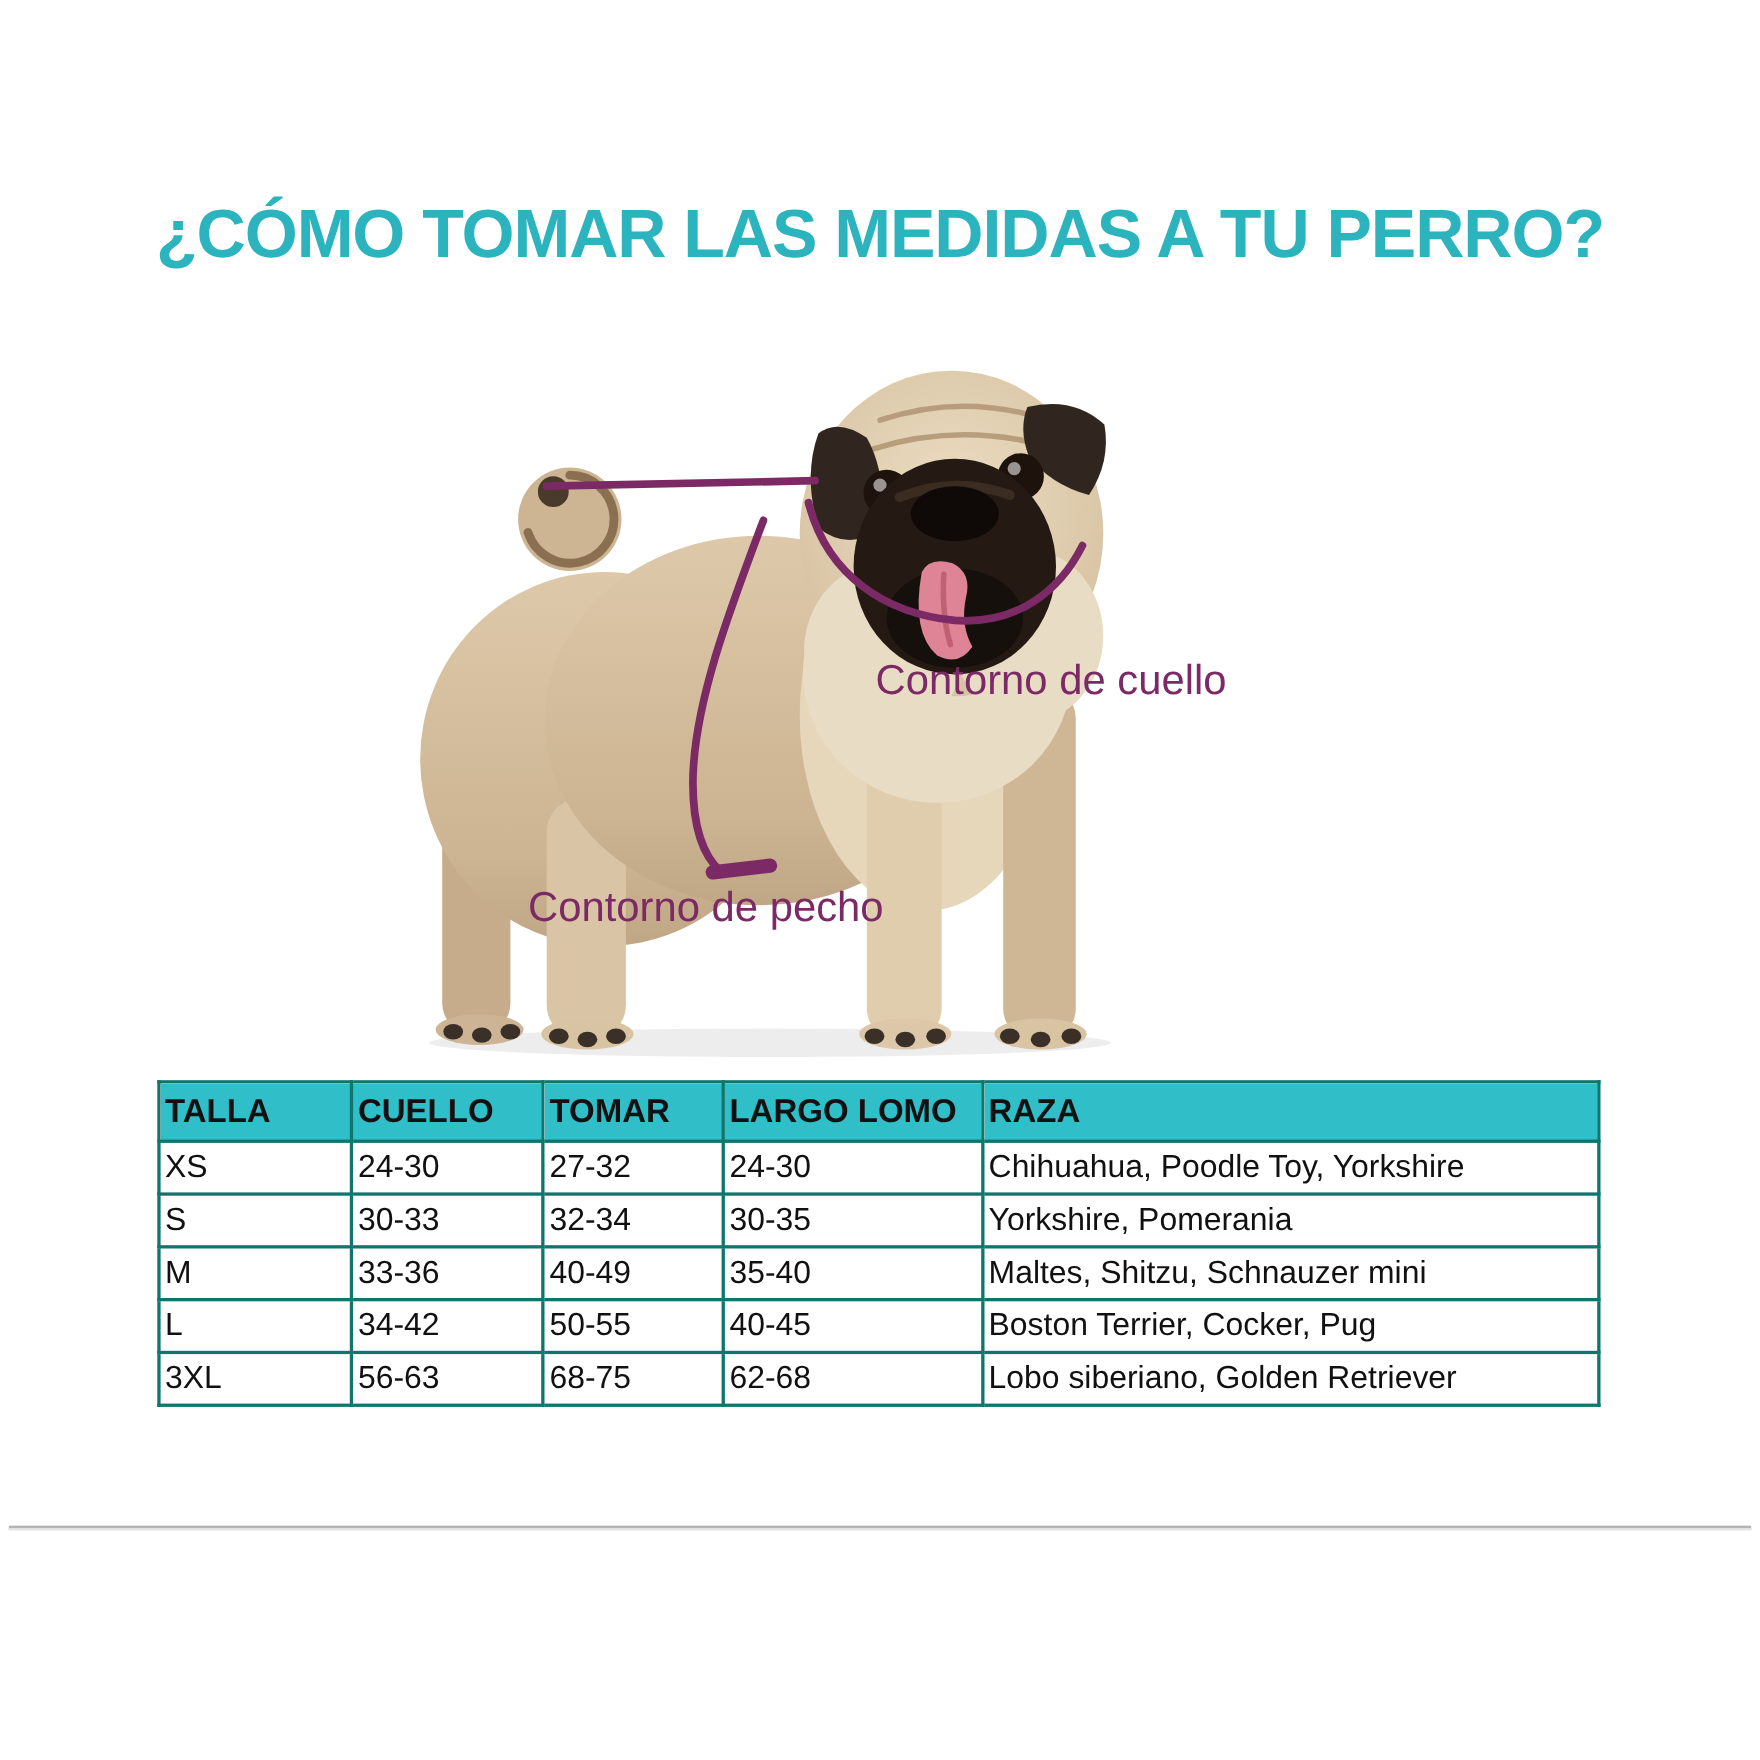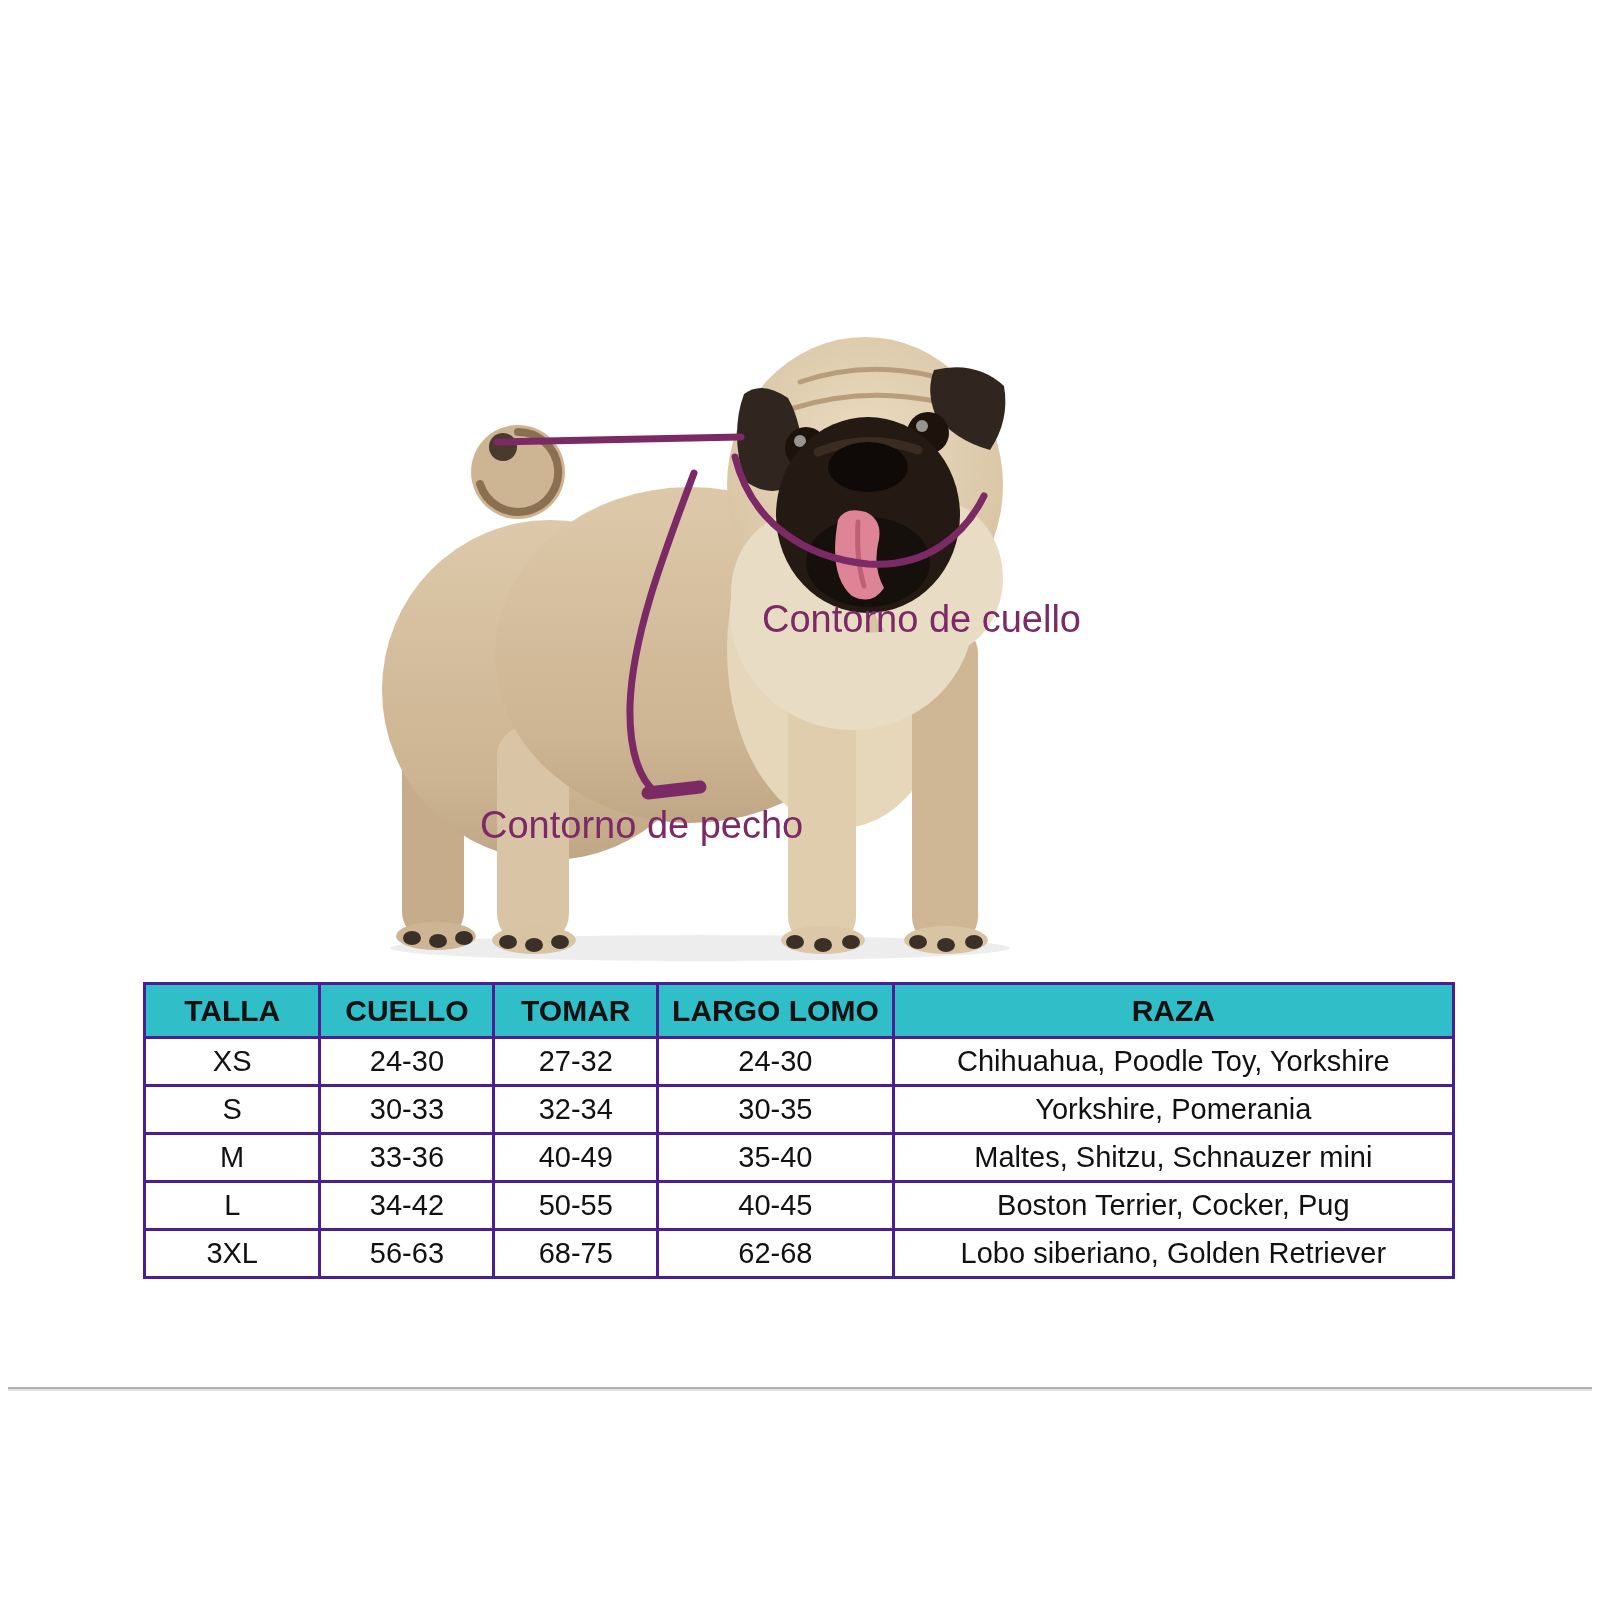--- a/index.html
+++ b/index.html
@@ -25,34 +25,34 @@
   .diagram { position:absolute; left:0; top:0; width:1600px; height:980px; }
   .dog-svg { position:absolute; left:360px; top:320px; width:760px; height:660px; }
 
   .measure-label {
     position:absolute;
     color:#7c2a66;
     font-size:38px; font-weight:400;
     white-space:nowrap;
   }
   .lbl-lomo  { left:468px; top:388px; }
-  .lbl-cuello{ left:762px; top:598px;text-align:right; }
+  .lbl-cuello{ left:796px; top:598px;text-align:right; }
   .lbl-pecho { left:480px; top:804px; }
 
   
   .size-table {
     position:absolute; left:143px; top:982px;
     width:1312px;
     border-collapse:collapse;
     table-layout:fixed;
     font-size:29px; color:#111;
   }
   .size-table th, .size-table td {
-    border:3px solid #4c1d95;
-    text-align:center; vertical-align:middle;
+    border:3px solid #0f766e;
+    text-align:left; vertical-align:middle;
     padding:0 4px;
     overflow:hidden; white-space:nowrap;
   }
   .size-table th {
     background:#30bec9;
     height:54px;
     font-weight:700; font-size:30px;
   }
   .size-table td { height:48px; background:#ffffff;margin-left:43px; }
   col.c-talla { width:13.4%; }
@@ -66,20 +66,21 @@
     width:1584px; height:4px;
     background:#b1b1b1;
     border-bottom:2px solid #e2e2e2;
   }
 </style>
 </head>
 <body>
 
 <div class="canvas">
 
+  <div class="page-title">¿CÓMO TOMAR LAS MEDIDAS A TU PERRO?</div>
 
   <div class="diagram">
 
     <svg class="dog-svg" viewBox="360 320 760 660" xmlns="http://www.w3.org/2000/svg">
       <defs>
         <linearGradient id="gBody" x1="0" y1="0" x2="0" y2="1">
           <stop offset="0" stop-color="#ddc9aa"></stop>
           <stop offset="0.7" stop-color="#cfb694"></stop>
           <stop offset="1" stop-color="#bda златo"></stop>
         </linearGradient>

